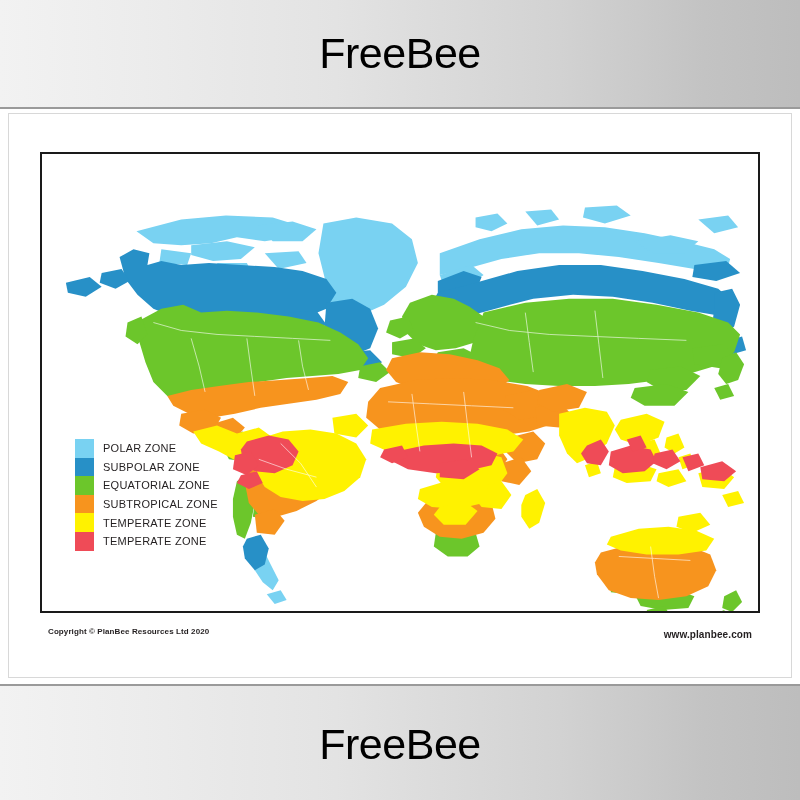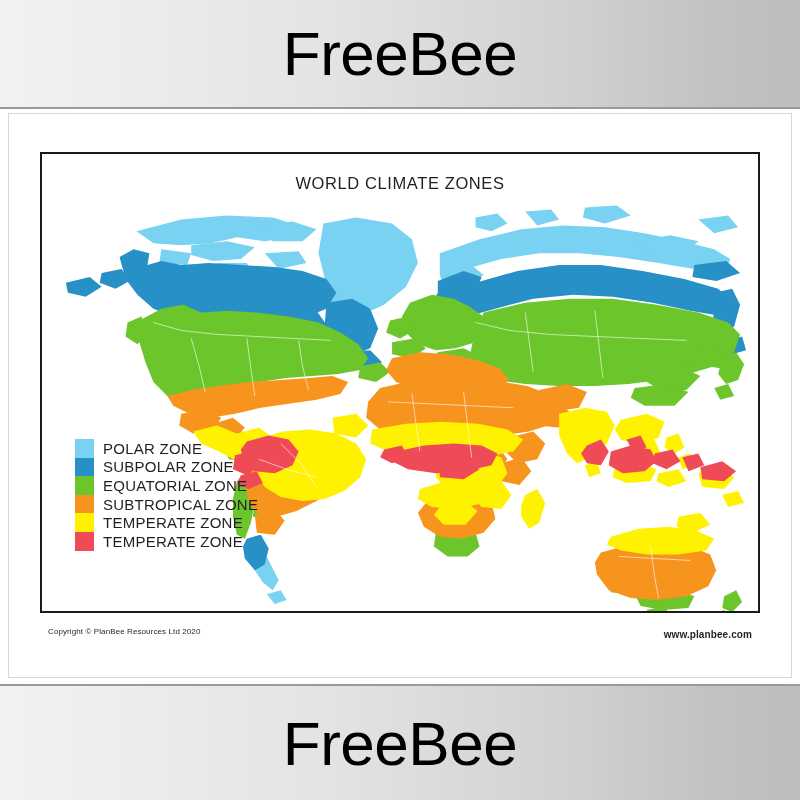--- a/index.html
+++ b/index.html
@@ -31,21 +31,21 @@
     top: 0;
     height: 107px;
     border-bottom: 2px solid #9a9a9a;
   }
   #banner-bottom {
     top: 684px;
     height: 116px;
     border-top: 2px solid #9a9a9a;
   }
   .banner-text {
-    font-size: 62px;
+    font-size: 43px;
     line-height: 1;
     color: #000000;
     letter-spacing: -0.5px;
     font-weight: 400;
   }
 
   
   #page-sheet {
     position: absolute;
     left: 8px;
@@ -101,33 +101,33 @@
     align-items: center;
     height: 18.6px;
   }
   .legend-swatch {
     width: 19px;
     height: 18.6px;
     flex: 0 0 auto;
   }
   .legend-label {
     margin-left: 9px;
-    font-size: 15px;
+    font-size: 11px;
     letter-spacing: 0.25px;
     color: #231f20;
     white-space: nowrap;
   }
 
   
   #footer-left {
     position: absolute;
     left: 48px;
     top: 627px;
     font-size: 8px;
-    font-weight: normal;
+    font-weight: bold;
     color: #231f20;
     letter-spacing: 0.1px;
   }
   #footer-right {
     position: absolute;
     right: 48px;
     top: 629px;
     font-size: 10px;
     font-weight: bold;
     color: #231f20;
@@ -140,21 +140,20 @@
 <div id="app">
 
   <div id="banner-top" class="banner">
     <span class="banner-text">FreeBee</span>
   </div>
 
   <div id="page-sheet"></div>
 
   <div id="map-frame">
 
-    <div id="map-title">WORLD CLIMATE ZONES</div>
 
     <svg id="map-canvas" viewBox="0 0 720 461" preserveAspectRatio="none">
 
       <g fill="#79d2f2">
 
         <path d="M95 78 L140 66 L185 62 L232 64 L258 72 L250 84 L224 88 L196 84 L170 90 L140 92 L112 90 Z"></path>
         <path d="M150 92 L186 88 L214 94 L200 106 L172 108 L150 102 Z"></path>
         <path d="M216 72 L252 68 L276 76 L262 88 L232 88 Z"></path>
         <path d="M120 96 L150 100 L146 112 L118 110 Z"></path>
         <path d="M176 110 L206 110 L212 122 L182 124 Z"></path>

